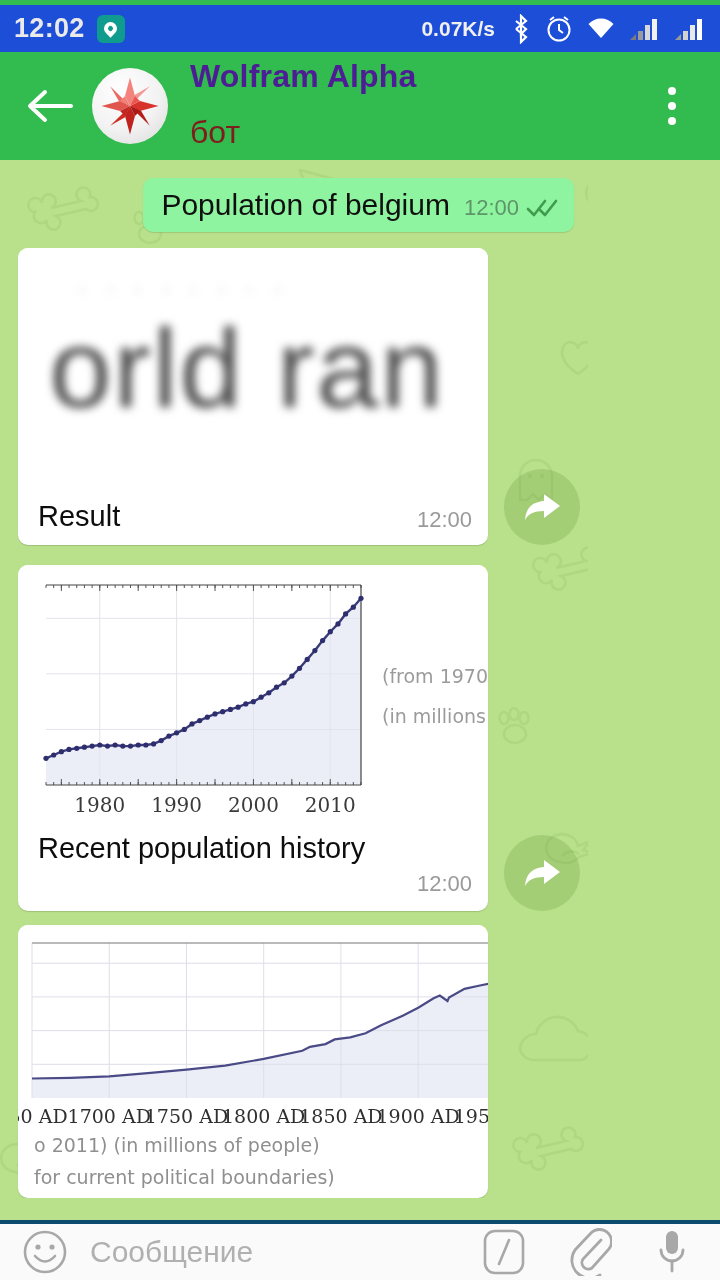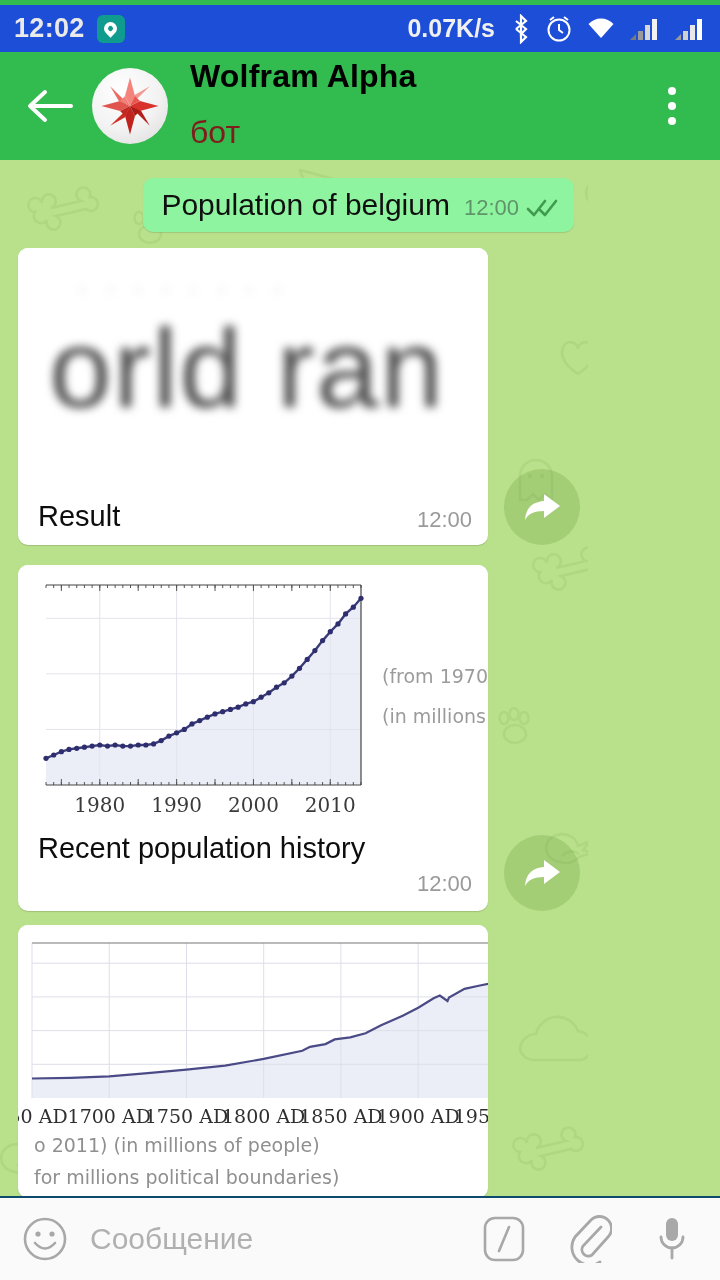--- a/index.html
+++ b/index.html
@@ -23,36 +23,36 @@
   .sb-time { font-size:27px; font-weight:bold; letter-spacing:.3px; color:#eaeaea; }
   .sb-badge {
     width:28px; height:28px; border-radius:6px; background:#0f9b8e;
     margin-left:12px; display:flex; align-items:center; justify-content:center;
   }
   .sb-badge .pin { width:13px; height:13px; border-radius:50% 50% 50% 0;
      transform:rotate(-45deg); background:#fff; position:relative; }
   .sb-badge .pin:after{ content:""; position:absolute; left:4px; top:4px; width:5px;height:5px;
      border-radius:50%; background:#0f9b8e;}
   .sb-right { margin-left:auto; display:flex; align-items:center; gap:13px; }
-  .sb-speed { font-size:25px; font-weight:bold; color:#f0f0f0; margin-right:2px;text-align:right; }
+  .sb-speed { font-size:21px; font-weight:bold; color:#f0f0f0; margin-right:2px;text-align:right; }
   .sb-ico { display:block; }
 
   
   .header {
     position:absolute; top:52px; left:0; width:720px; height:108px;
     background:#32bb4e; display:flex; align-items:center; padding:0 22px;
   }
   .back-arrow { width:56px; height:56px; flex:none; display:flex; align-items:center; justify-content:center; }
   .avatar {
     width:76px; height:76px; border-radius:50%; flex:none; margin-left:14px;
     background:radial-gradient(circle at 38% 30%, #ffffff 0%, #f2f2f2 55%, #d8d8d8 100%);
     display:flex; align-items:center; justify-content:center; overflow:hidden;
   }
   .htext { margin-left:22px; display:flex; flex-direction:column; justify-content:center; }
-  .htitle { font-size:32px; color:#000000; font-weight:bold; line-height:1.05; letter-spacing:.2px; }
+  .htitle { font-size:32px; color:#4c1d95; font-weight:bold; line-height:1.05; letter-spacing:.2px; }
   .hsub { font-size:32px; color:#7f1d1d; line-height:1.25; margin-top:19px; }
   .kebab { margin-left:auto; width:52px; height:56px; display:flex; flex-direction:column;
            align-items:center; justify-content:center; gap:7px; }
   .kebab i { width:8px; height:8px; border-radius:50%; background:#fff; display:block; }
 
   
   .chat {
     position:absolute; top:160px; left:0; width:588px; height:1038px;
     background:#b9e08a; overflow:hidden;
   }
@@ -101,22 +101,22 @@
   
   .chartwrap { background:#fff; position:relative; }
   .sidenote {
     position:absolute; font-size:19px; color:#9b9b9b; white-space:nowrap;
     font-family:"DejaVu Sans", sans-serif;
   }
   .footnote { font-size:19px; color:#8f8f8f; font-family:"DejaVu Sans", sans-serif; white-space:nowrap; }
 
   
   .inputbar {
-    position:absolute; bottom:0; left:0; width:720px; height:84px;
-    background:#fafafa; border-top:2px solid #0c4a6e;
+    position:absolute; bottom:0; left:0; width:720px; height:60px;
+    background:#fafafa; border-top:4px solid #0c4a6e;
     display:flex; align-items:center; padding:0 22px;
   }
   .placeholder { font-size:30px; color:#b0b0b0; margin-left:22px; }
   .in-right { margin-left:auto; display:flex; align-items:center; gap:42px; padding-right:8px; }
 </style>
 </head>
 <body>
 
 <div id="screen">
 
@@ -509,21 +509,21 @@
                 <text x="168.46153846153848" y="188">1750 AD</text>
                 <text x="245.6923076923077" y="188">1800 AD</text>
                 <text x="322.92307692307696" y="188">1850 AD</text>
                 <text x="400.1538461538462" y="188">1900 AD</text>
                 <text x="477.3846153846154" y="188">1950 AD</text>
               </g>
           </svg>
         </div>
         <div style="padding:4px 0 10px 16px; display:flex; flex-direction:column; gap:10px;">
           <span class="footnote">o 2011)   (in millions of people)</span>
-          <span class="footnote">for millions political boundaries)</span>
+          <span class="footnote">for current political boundaries)</span>
         </div>
       </div>
     </div>
 
   </div>
 
   <div class="inputbar">
     <svg width="46" height="46" viewBox="0 0 46 46">
       <circle cx="23" cy="23" r="20" fill="none" stroke="#a8a8a8" stroke-width="2.6"></circle>
       <circle cx="16" cy="18" r="2.6" fill="#a8a8a8"></circle>

